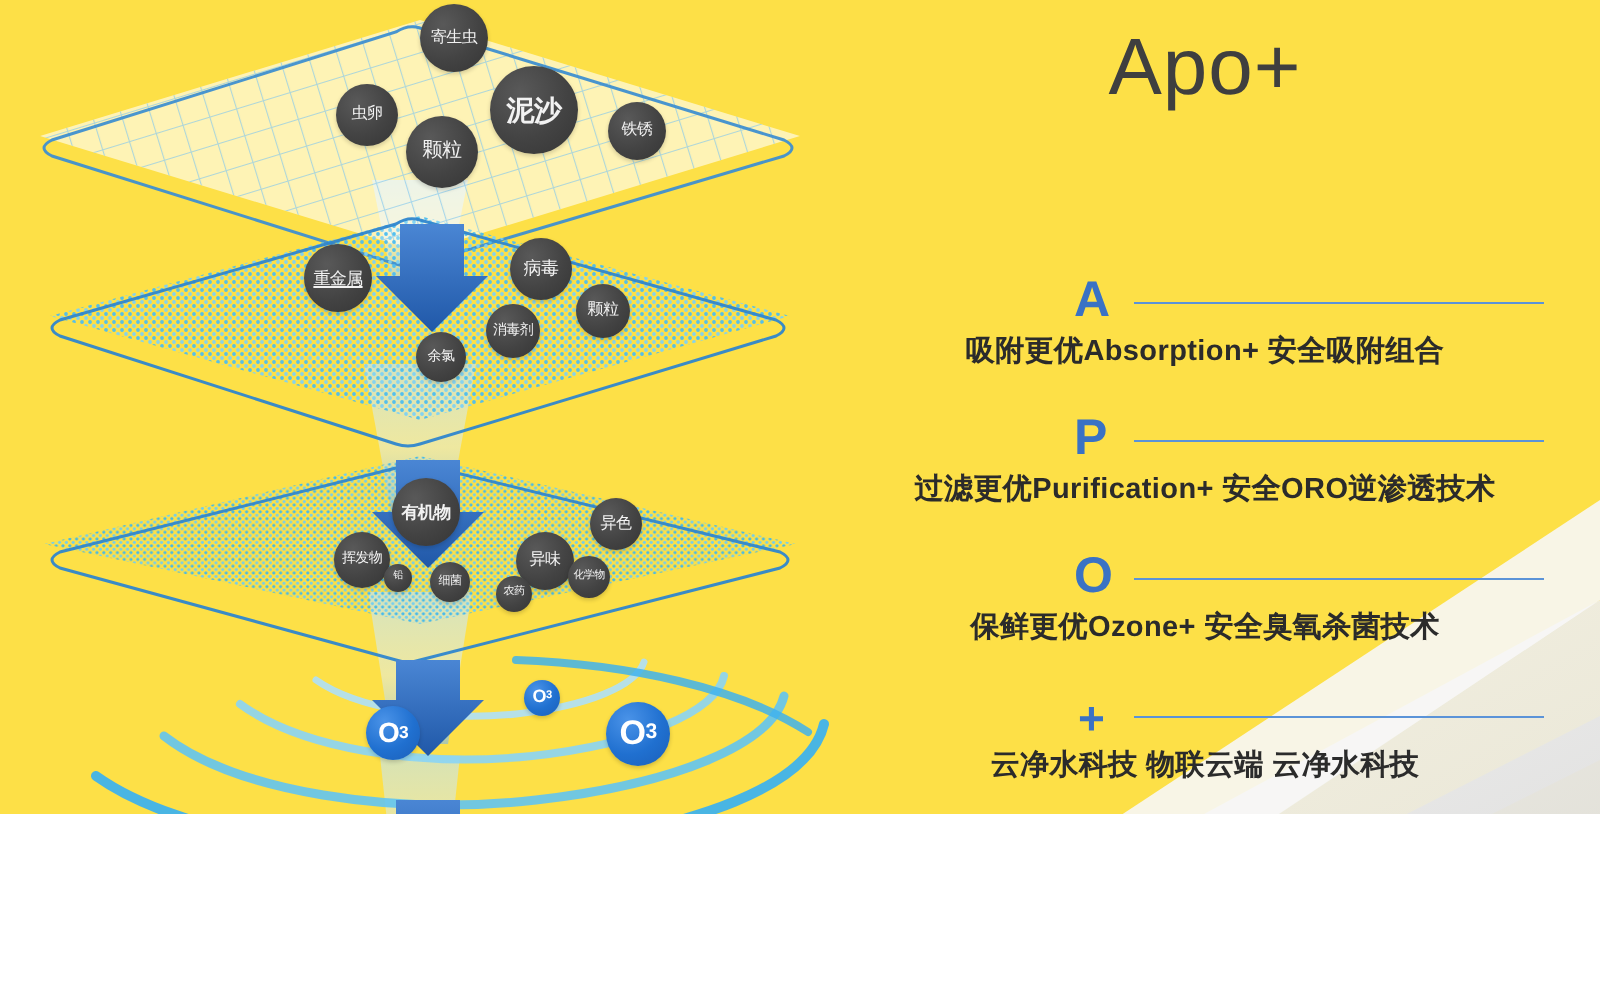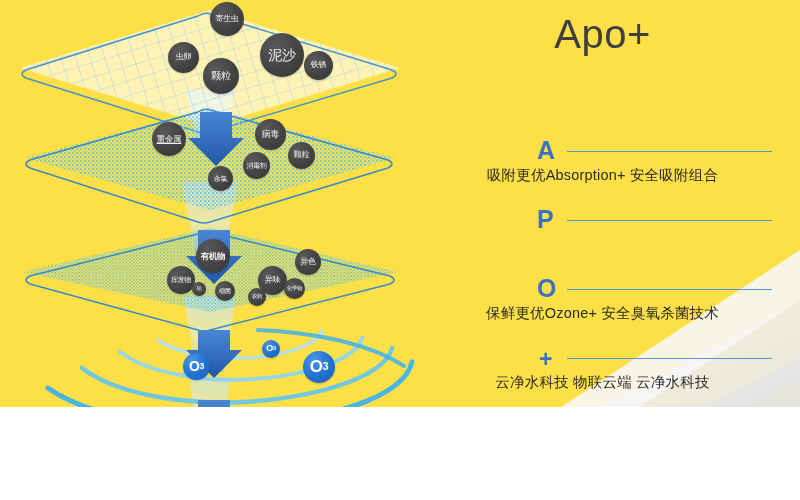--- a/index.html
+++ b/index.html
@@ -71,21 +71,21 @@
     line-height: 1;
   }
   .feature-letter.plus { font-size: 23px; top: 1px; left: 134px; }
   .feature-rule {
     position: absolute; left: 162px; top: 11px; right: 28px;
     height: 1px; background: #5b93d8;
   }
   .feature-text {
     position: absolute; left: 0; top: 26px; width: 395px;
     text-align: center;
-    font-size: 14.5px; color: #2b2b2b; font-weight: normal;
+    font-size: 14.5px; color: #2b2b2b; font-weight: bold;
     letter-spacing: 0.2px;
     white-space: nowrap;
   }
 </style>
 </head>
 <body>
 
 <div id="root">
 
   <svg class="bg-ribbons" width="800" height="500" viewBox="0 0 800 500">
@@ -212,21 +212,21 @@
       <path d="M190 462 L237 462 L233 491 Q213 496 193 491 Z" fill="url(#gGlassWater)" opacity="0.95"></path>
       <ellipse cx="213.5" cy="452" rx="25.5" ry="4" fill="#f4f8fa" stroke="#8f9ea8" stroke-width="1.2"></ellipse>
       <ellipse cx="213.5" cy="462" rx="23.5" ry="3.4" fill="#9fb3c0" opacity="0.55"></ellipse>
       <path d="M196 466 L199 489" stroke="#ffffff" stroke-width="2.4" opacity="0.85"></path>
     </g>
   </svg>
 
   <div class="diagram" style="pointer-events:none;">
 
     <div class="bubble" style="left:210px; top:2px;  width:34px; height:34px; font-size:8px;">寄生虫</div>
-    <div class="bubble" style="left:260px; top:33px; width:44px; height:44px; font-size:14px;">泥沙</div>
+    <div class="bubble" style="left:245px; top:33px; width:44px; height:44px; font-size:14px;font-weight:bold;">泥沙</div>
     <div class="bubble" style="left:168px; top:42px; width:31px; height:31px; font-size:8px;">虫卵</div>
     <div class="bubble" style="left:203px; top:58px; width:36px; height:36px; font-size:10px;">颗粒</div>
     <div class="bubble" style="left:304px; top:51px; width:29px; height:29px; font-size:8px;">铁锈</div>
 
     <div class="bubble" style="left:152px; top:122px; width:34px; height:34px; font-size:8.5px;text-decoration:underline;">重金属</div>
     <div class="bubble" style="left:255px; top:119px; width:31px; height:31px; font-size:9px;">病毒</div>
     <div class="bubble" style="left:288px; top:142px; width:27px; height:27px; font-size:8px;">颗粒</div>
     <div class="bubble" style="left:243px; top:152px; width:27px; height:27px; font-size:7px;">消毒剂</div>
     <div class="bubble" style="left:208px; top:166px; width:25px; height:25px; font-size:7px;">余氯</div>
 
@@ -267,20 +267,21 @@
           <span class="feature-rule"></span>
         </div>
         <div class="feature-text">吸附更优Absorption+ 安全吸附组合</div>
       </div>
 
       <div class="feature">
         <div class="feature-head">
           <span class="feature-letter">P</span>
           <span class="feature-rule"></span>
         </div>
+        <div class="feature-text">过滤更优Purification+ 安全ORO逆渗透技术</div>
       </div>
 
       <div class="feature">
         <div class="feature-head">
           <span class="feature-letter">O</span>
           <span class="feature-rule"></span>
         </div>
         <div class="feature-text">保鲜更优Ozone+ 安全臭氧杀菌技术</div>
       </div>
 

